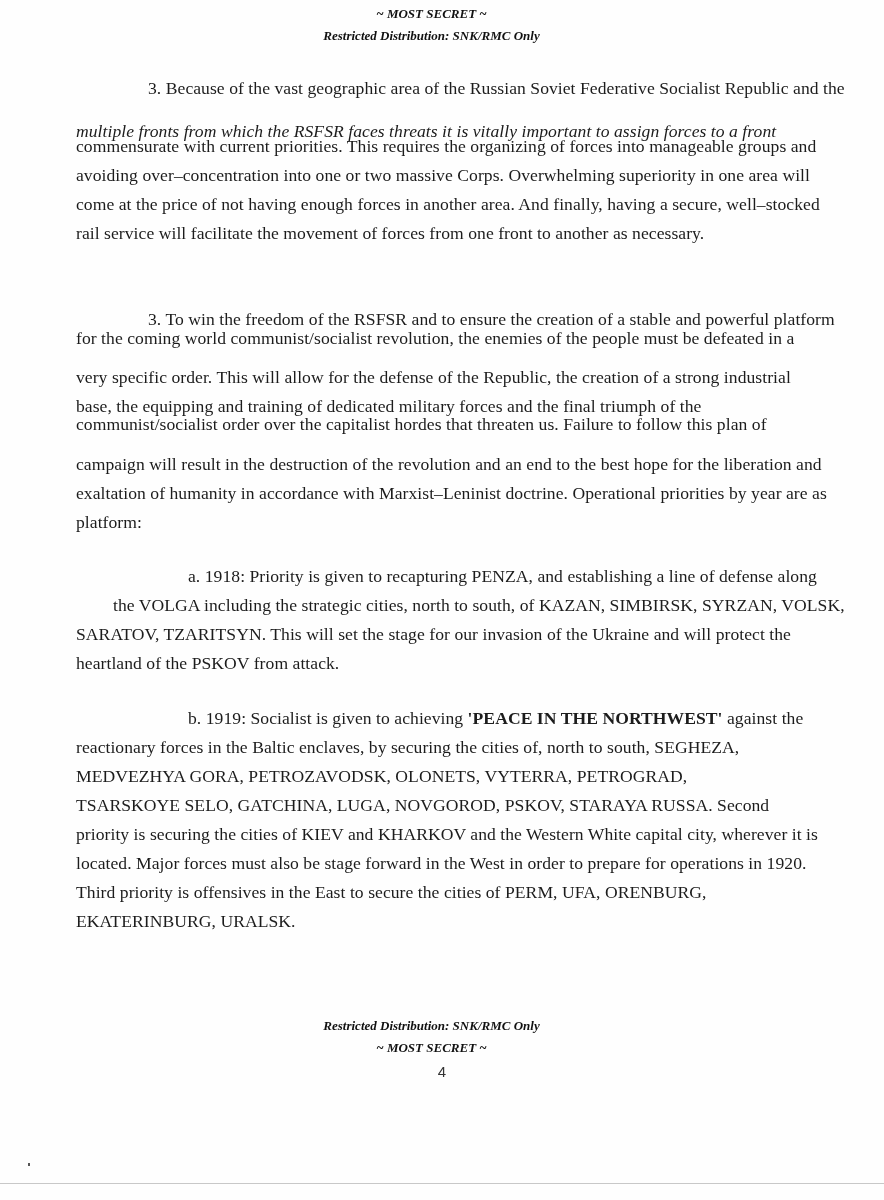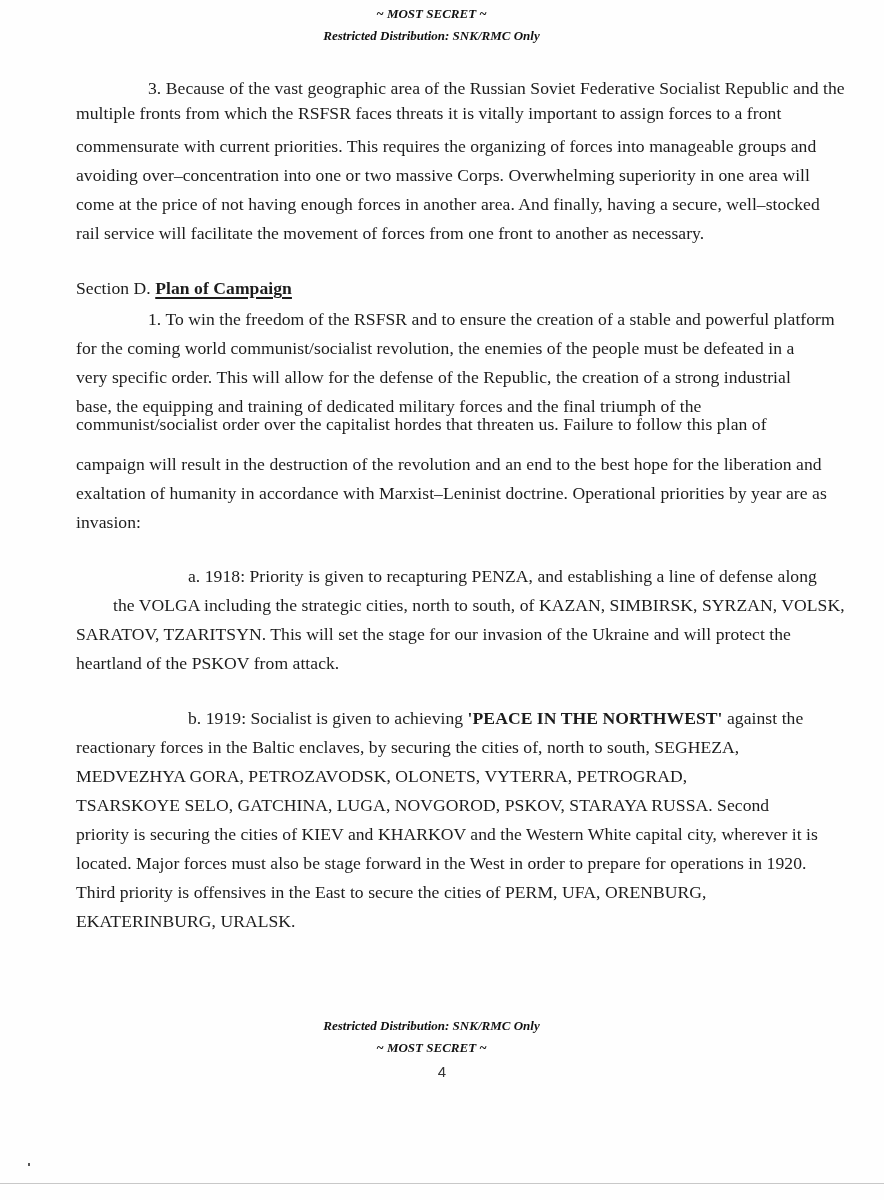--- a/index.html
+++ b/index.html
@@ -78,41 +78,37 @@
 </head>
 <body>
 
 <div class="page">
 
   <div class="hdr" style="top:6px;">~ MOST SECRET ~</div>
   <div class="hdr" style="top:28px;">Restricted Distribution: SNK/RMC Only</div>
 
   <div>
     <div class="line ind1" style="top:78px;">3. Because of the vast geographic area of the Russian Soviet Federative Socialist Republic and the</div>
-    <div class="line" style="top:103px;">multiple fronts from which the RSFSR faces threats it is vitally important to assign forces to a front</div>
+    <div class="line" style="top:121px;font-style:italic;">multiple fronts from which the RSFSR faces threats it is vitally important to assign forces to a front</div>
     <div class="line" style="top:136px;">commensurate with current priorities. This requires the organizing of forces into manageable groups and</div>
     <div class="line" style="top:165px;">avoiding over–concentration into one or two massive Corps. Overwhelming superiority in one area will</div>
     <div class="line" style="top:194px;">come at the price of  not having enough forces in another area. And finally, having a secure, well–stocked</div>
     <div class="line" style="top:223px;">rail service will facilitate the movement of forces from one front to another as necessary.</div>
   </div>
 
-  <div class="line" style="top:278px;">
-    <span>Section D.</span>
-    <span class="uline">Plan of Campaign</span>
-  </div>
 
   <div>
-    <div class="line ind1" style="top:309px;">1. To win the freedom of the RSFSR and to ensure the creation of a stable and powerful platform</div>
-    <div class="line" style="top:338px;">for the coming world communist/socialist revolution, the enemies of the people must be defeated in a</div>
+    <div class="line ind1" style="top:309px;">3. To win the freedom of the RSFSR and to ensure the creation of a stable and powerful platform</div>
+    <div class="line" style="top:328px;">for the coming world communist/socialist revolution, the enemies of the people must be defeated in a</div>
     <div class="line" style="top:367px;">very specific order. This will allow for the defense of the Republic, the creation of a strong industrial</div>
     <div class="line" style="top:396px;">base, the equipping and training of dedicated military forces and the final triumph of the</div>
     <div class="line" style="top:414px;">communist/socialist order over the capitalist hordes that threaten us. Failure to follow this plan of</div>
     <div class="line" style="top:454px;">campaign will result in the destruction of the revolution and an end to the best hope for the liberation and</div>
     <div class="line" style="top:483px;">exaltation of humanity in accordance with Marxist–Leninist doctrine. Operational priorities by year are as</div>
-    <div class="line" style="top:512px;">invasion:</div>
+    <div class="line" style="top:512px;">platform:</div>
   </div>
 
   <div>
     <div class="line ind2" style="top:566px;">a. 1918: Priority is given to recapturing PENZA, and establishing a line of defense along</div>
     <div class="line" style="top:595px;margin-left:37px;">the VOLGA including the strategic cities, north to south, of KAZAN, SIMBIRSK, SYRZAN, VOLSK,</div>
     <div class="line" style="top:624px;">SARATOV, TZARITSYN. This will set the stage for our invasion of the Ukraine and will protect the</div>
     <div class="line" style="top:653px;">heartland of the PSKOV from attack.</div>
   </div>
 
   <div>

